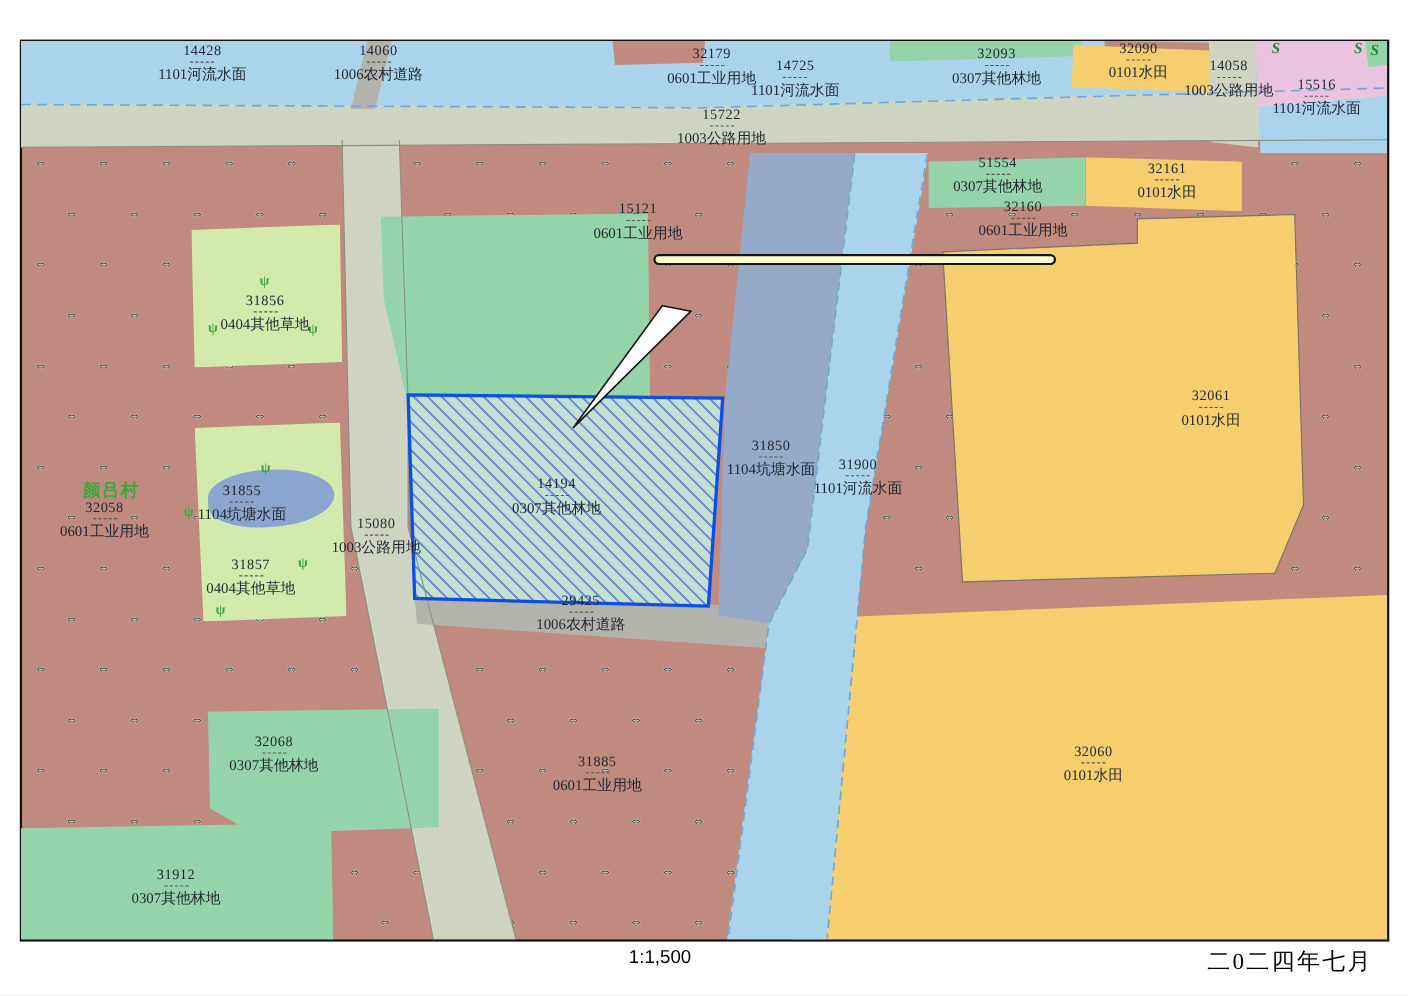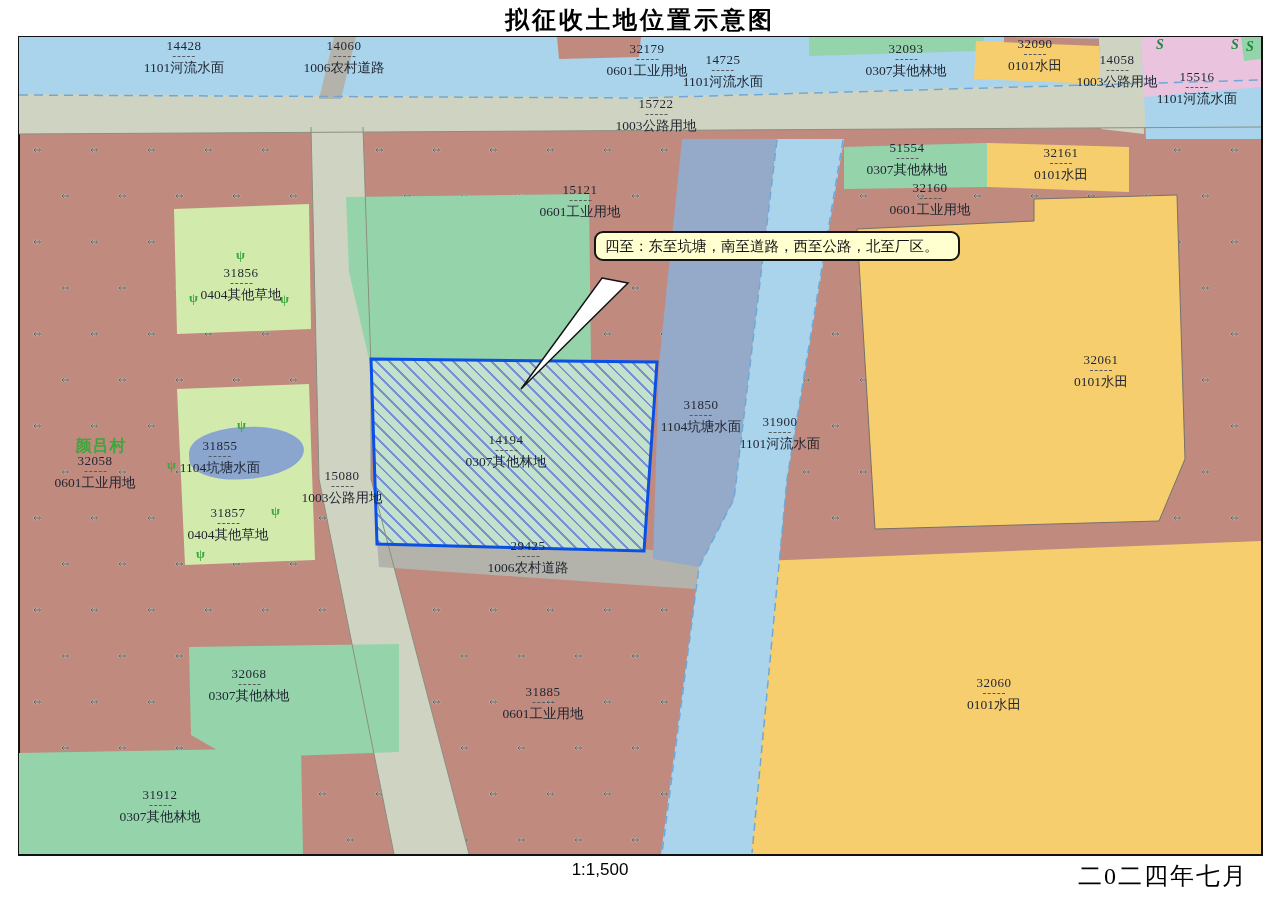--- a/index.html
+++ b/index.html
@@ -26,27 +26,26 @@
     background:var(--callout-bg);border:2px solid #151515;border-radius:9px;
     padding:3px 9px;font-size:14.5px;line-height:20px;color:#111;white-space:nowrap;}
   .plabel{position:absolute;transform:translateX(-50%);text-align:center;color:var(--label-text);}
   .pnum{font-size:13px;letter-spacing:.5px;line-height:13px;white-space:nowrap;}
   .psep{width:22px;border-top:1px dashed #5a5a5a;margin:4px auto;}
   .pname{font-size:13.5px;line-height:14px;white-space:nowrap;}
   .village{position:absolute;left:82px;top:399px;transform:translateX(-50%);
     color:var(--village-text);font-size:16px;font-weight:bold;letter-spacing:1px;white-space:nowrap;}
   .scale-label{position:absolute;left:520px;top:860px;width:160px;text-align:center;
     font-family:"Liberation Sans","DejaVu Sans",sans-serif;font-size:17px;color:#000;}
-  .date-label{position:absolute;right:32px;top:860px;font-size:24px;color:#000;letter-spacing:2px;}
+  .date-label{position:absolute;right:32px;top:860px;font-size:21px;color:#000;letter-spacing:2px;}
 </style>
 </head>
 <body>
 
 <div class="page">
-  <div class="map-title">拟征收土地位置示意图</div>
 
   <div class="map">
 
     <div id="symbols" class="shp">
         <span style="left: 14px; top: 108px;">⇔</span>
         <span style="left: 71px; top: 108px;">⇔</span>
         <span style="left: 128px; top: 108px;">⇔</span>
         <span style="left: 185px; top: 108px;">⇔</span>
         <span style="left: 242px; top: 108px;">⇔</span>
         <span style="left: 299px; top: 108px;">⇔</span>
@@ -437,21 +436,20 @@
         <span class="g" style="left: 218px; top: 380px;">ψ</span>
         <span class="g" style="left: 252px; top: 466px;">ψ</span>
         <span class="g" style="left: 177px; top: 509px;">ψ</span>
         <span class="g" style="left: 148px; top: 420px;">ψ</span>
         <span class="p" style="left: 1137px; top: 0px;">S</span>
         <span class="p" style="left: 1212px; top: 0px;">S</span>
         <span class="p" style="left: 1227px; top: 2px;">S</span>
       </div>
 
     <div class="callout">
-      <div>四至：东至坑塘，南至道路，西至公路，北至厂区。</div>
     </div>
 
     <div class="village">颜吕村</div>
     <div id="labels" class="shp">
         <div class="plabel" style="left: 165px; top: 2px;">
           <div class="pnum">14428</div>
           <div class="psep"></div>
           <div class="pname">1101河流水面</div>
         </div>
         <div class="plabel" style="left: 325px; top: 2px;">

